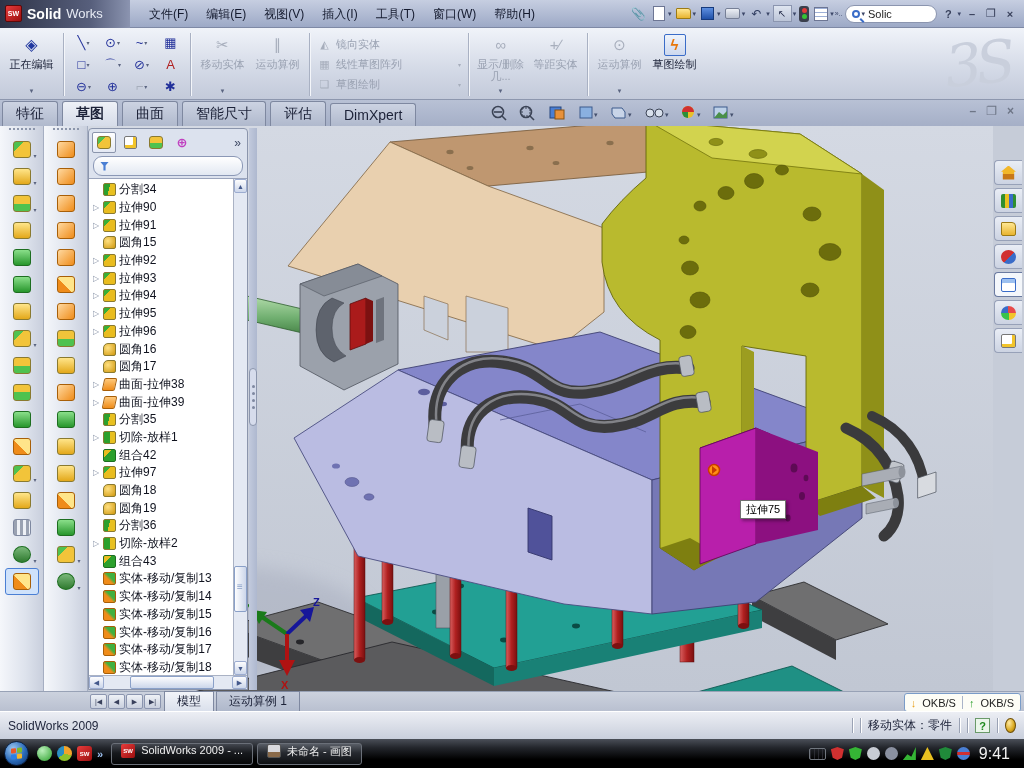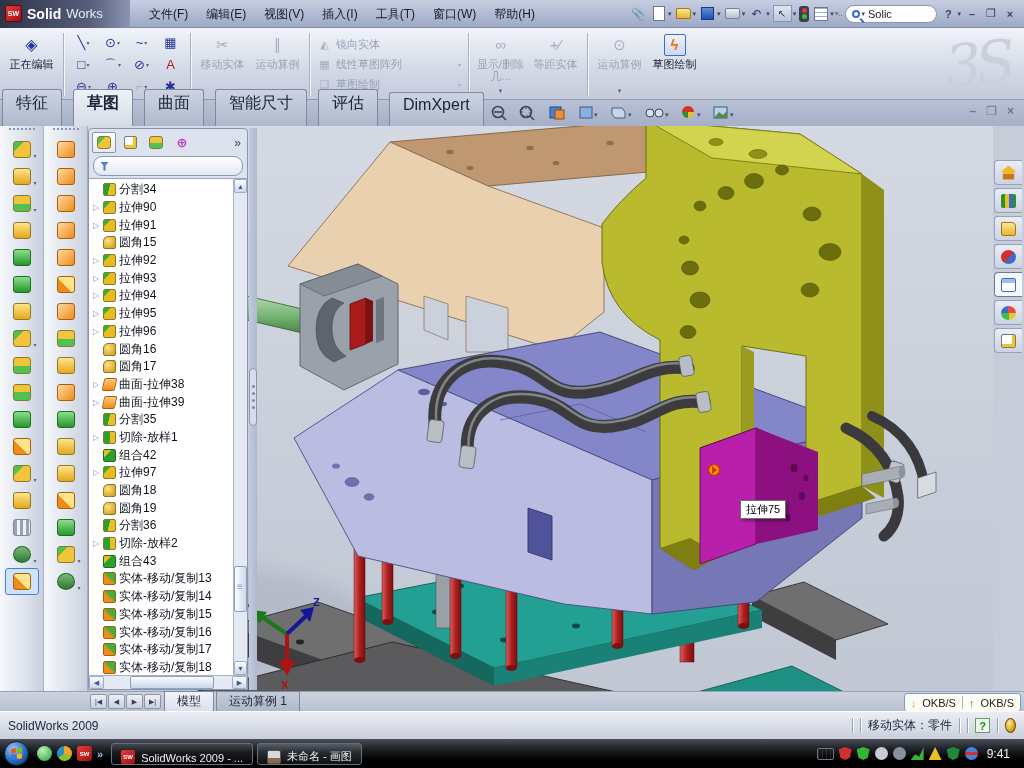--- a/index.html
+++ b/index.html
@@ -60,22 +60,22 @@
   .stackrow .sico { width:13px; height:13px; display:flex; align-items:center; justify-content:center; font-size:11px; color:#a7aebc; flex:none; }
   .stackrow .sdrop { margin-left:auto; font-size:6px; color:#a7aebc; padding-right:3px; }
   .bolt-ic { width:22px; height:22px; background:linear-gradient(#eef3fb,#cdd8ee); border:1px solid #3a6cc8; border-radius:2px;
     display:flex; align-items:center; justify-content:center; color:#e8760a; font-weight:bold; font-size:15px; }
   #watermark { position:absolute; right:14px; top:2px; font-family:"DejaVu Serif","Liberation Serif",serif;
     font-style:italic; font-size:58px; color:#c9cfdc; letter-spacing:-6px; transform:rotate(-6deg); }
 
   
   #tabrow { position:absolute; top:100px; left:0; width:1024px; height:26px;
     background:linear-gradient(#b8c1d5,#a5afc7); display:flex; align-items:flex-end; padding-left:2px; }
-  .rtab { padding:3px 13px 12px; font-size:16px; color:#1c2238; border:1px solid #7e88a0; border-bottom:none;
-    border-radius:3px 3px 0 0; background:linear-gradient(#ccd3e2,#b0b9cd); margin-right:11px; }
+  .rtab { padding:3px 13px 3px; font-size:14px; color:#1c2238; border:1px solid #7e88a0; border-bottom:none;
+    border-radius:3px 3px 0 0; background:linear-gradient(#ccd3e2,#b0b9cd); margin-right:4px; }
   .rtab.active { background:linear-gradient(#eef1f7,#d6dce9); font-weight:bold; }
   #hudbar { position:absolute; left:488px; top:3px; }
   #docwin-controls { position:absolute; right:10px; top:4px; display:flex; gap:10px; }
   #docwin-controls span { color:#6e7687; font-size:12px; font-weight:bold; }
 
   
   #workarea { position:absolute; top:126px; left:0; width:1024px; height:565px; background:#c6ccd8; }
   #viewport-svg { position:absolute; left:88px; top:0; }
 
   
@@ -176,32 +176,32 @@
     display:flex; align-items:center; justify-content:center; flex:none; }
   .flag { width:11px; height:11px; display:grid; grid-template-columns:1fr 1fr; gap:1px; transform:skewY(-6deg); }
   .flag i { display:block; border-radius:1px; }
   .ql { display:flex; align-items:center; gap:5px; padding:0 4px; }
   .qli { width:15px; height:15px; border-radius:3px; }
   .qli-msg { background:radial-gradient(circle at 35% 30%,#baf0ba,#2ca02c); border-radius:50%; }
   .qli-orb { background:conic-gradient(#f2a42a 0 30%,#8fc22a 0 65%,#2a8fc2 0); border-radius:50%; }
   .qli-sw { background:linear-gradient(135deg,#e83c3c,#9c0f0f); color:#fff; font-size:6px; font-weight:bold; display:flex; align-items:center; justify-content:center; }
   .ql .chev { color:#9cc0f0; font-size:11px; font-weight:bold; }
   .taskbtn { height:22px; background:linear-gradient(#585d66,#26292f 45%,#0e1013); border:1px solid #6a6f78; border-radius:3px;
-    display:flex; align-items:flex-end; gap:6px; padding:0 9px; font-size:11px; color:#efefef; }
+    display:flex; align-items:flex-start; gap:6px; padding:0 9px; font-size:11px; color:#efefef; }
   .taskbtn.active { background:linear-gradient(#43474f,#17191d 45%,#060708); }
   .tb-sw { width:14px; height:14px; background:linear-gradient(135deg,#e83c3c,#9c0f0f); border-radius:2px; color:#fff; font-size:6px; font-weight:bold; display:flex; align-items:center; justify-content:center; }
   .tb-paint { width:14px; height:14px; background:linear-gradient(#d8d8dc 55%,#8a6a4a 55%); border-radius:2px; border:1px solid #555; }
   #tray { margin-left:auto; display:flex; align-items:center; gap:5px; padding-right:6px; }
   .kbd { width:17px; height:12px; background:linear-gradient(#e8ebf0,#b8bec8); border:1px solid #70767e; border-radius:2px;
     background-image:repeating-linear-gradient(90deg,rgba(60,60,70,.6) 0 1px,transparent 1px 4px); }
   .tico2 { width:13px; height:13px; }
   .shield { clip-path:polygon(50% 0,100% 18%,86% 82%,50% 100%,14% 82%,0 18%); }
   .tri { clip-path:polygon(50% 0,100% 100%,0 100%); }
   .circ { border-radius:50%; }
-  #clock { color:#f2f2f2; font-size:12px; padding:0 4px; }
+  #clock { color:#f2f2f2; font-size:16px; padding:0 4px; }
 
   
   .hudsvg text { font-size:7px; fill:#44506e; }
 </style>
 </head>
 <body>
 
 <div id="screen">
 
   <header id="titlebar">

